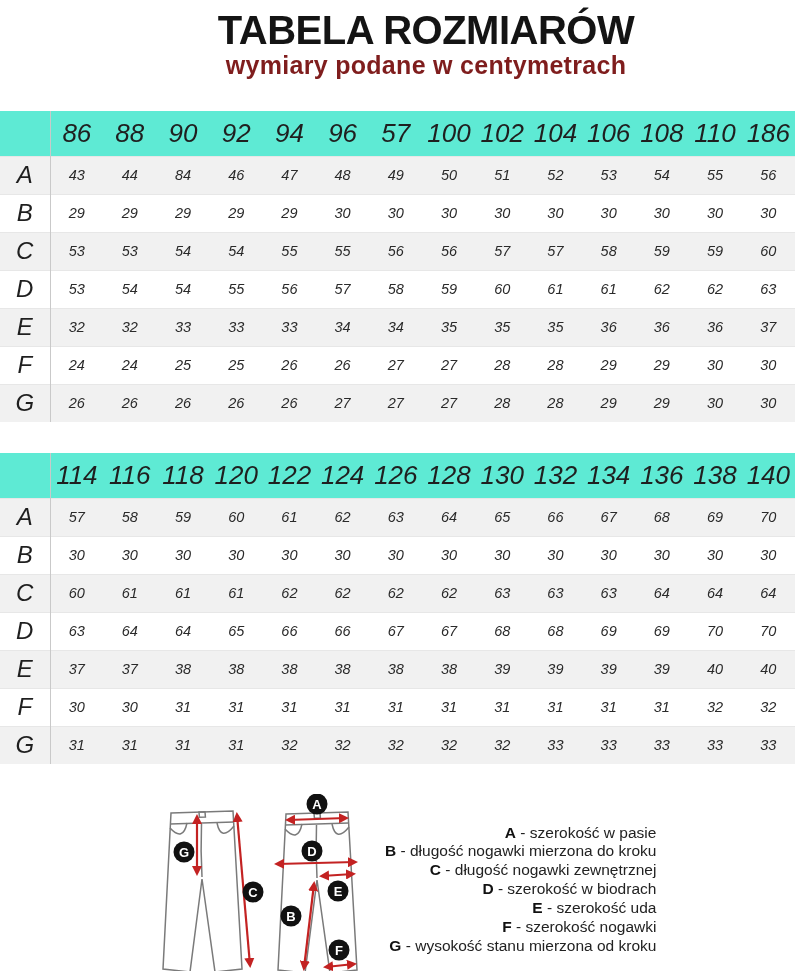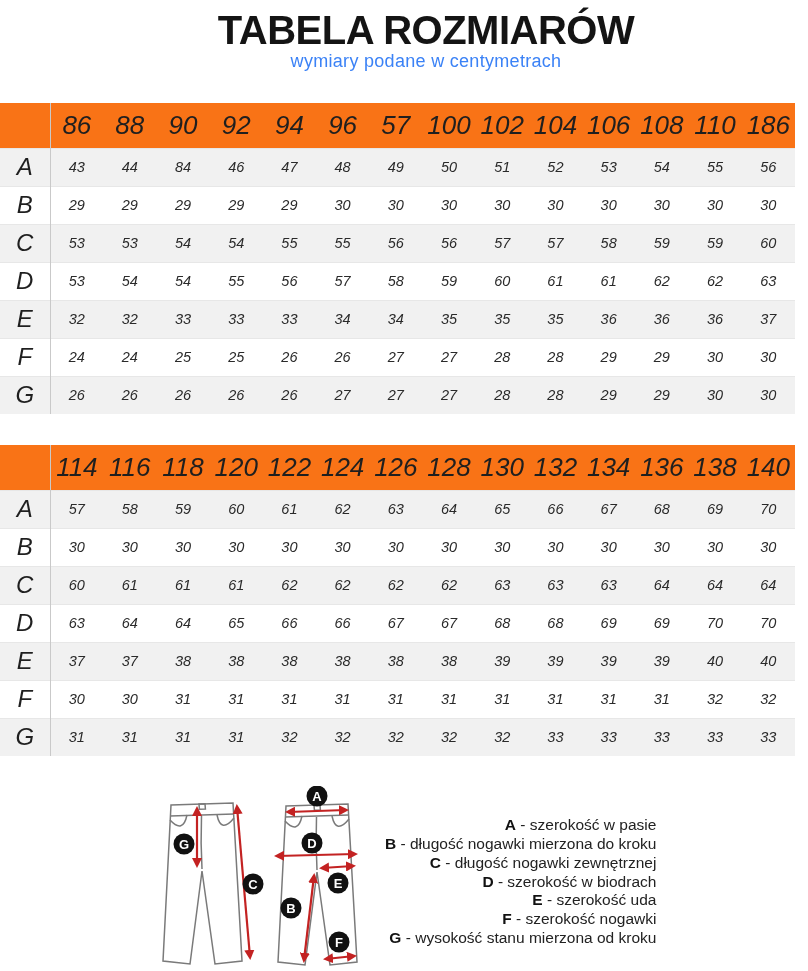--- a/index.html
+++ b/index.html
@@ -7,32 +7,32 @@
     width:808px;height:971px;background:#ffffff;overflow:hidden;
     font-family:"Liberation Sans",sans-serif;color:#1c1c1c;
   }
   
   .page-header{text-align:center;padding-top:8px;margin-left:44px;}
   .page-title{
     margin:0;font-size:40px;font-weight:700;letter-spacing:-0.5px;color:#141414;
     font-family:"Liberation Sans",sans-serif;line-height:1.1;
   }
   .page-subtitle{
-    margin:0;font-size:18px;font-weight:400;color:#3b82f6;letter-spacing:0.3px;line-height:1.1;
+    margin:0;font-size:25px;font-weight:700;color:#7f1d1d;letter-spacing:0.3px;line-height:1.1;
   }
   
   table.size-table{
     width:795px;border-collapse:collapse;table-layout:fixed;margin:31px 0 0 0;
   }
   table.size-table th,table.size-table td{
     text-align:center;vertical-align:middle;padding:0;
     font-style:italic;font-weight:400;
   }
   table.size-table thead th{
-    height:45px;font-size:26px;color:#1f1f1f;background:#f97316;
+    height:45px;font-size:26px;color:#1f1f1f;background:#5eead4;
   }
   table.size-table tbody th{
     height:37px;font-size:24px;color:#1f1f1f;
   }
   table.size-table tbody td{
     height:37px;font-size:14.5px;color:#2a2a2a;
   }
   table.size-table tbody tr{border-top:1px solid #e7e7e7;}
   table.size-table tbody tr:nth-child(odd){background:var(--row-stripe,#f1f1f1);}
   table.size-table th:nth-child(2),table.size-table td:nth-child(2){

